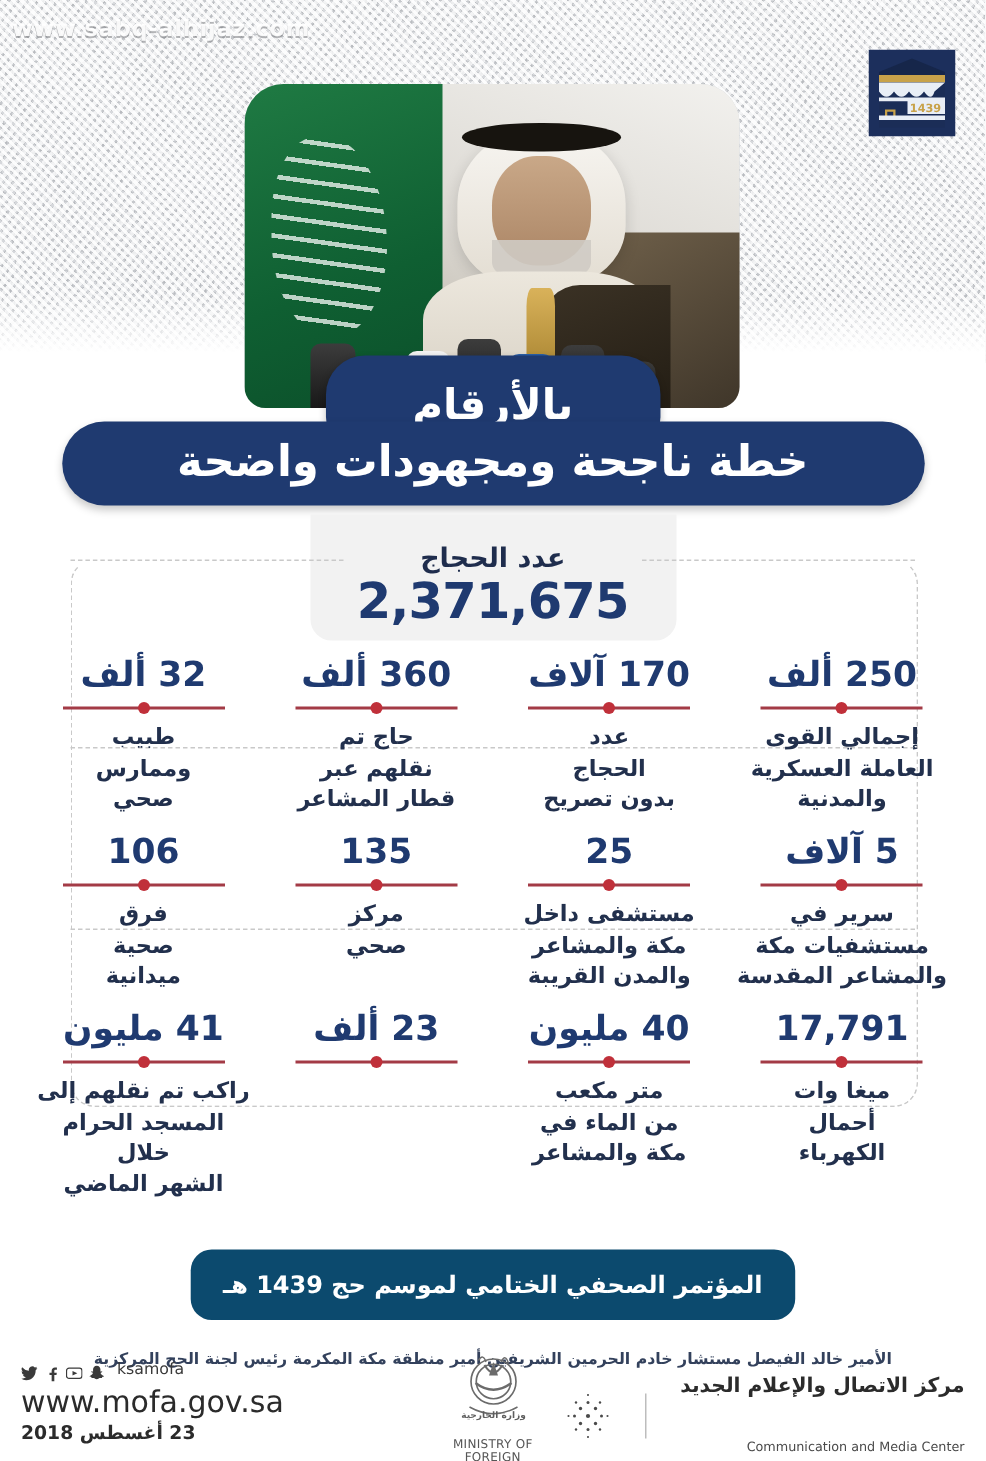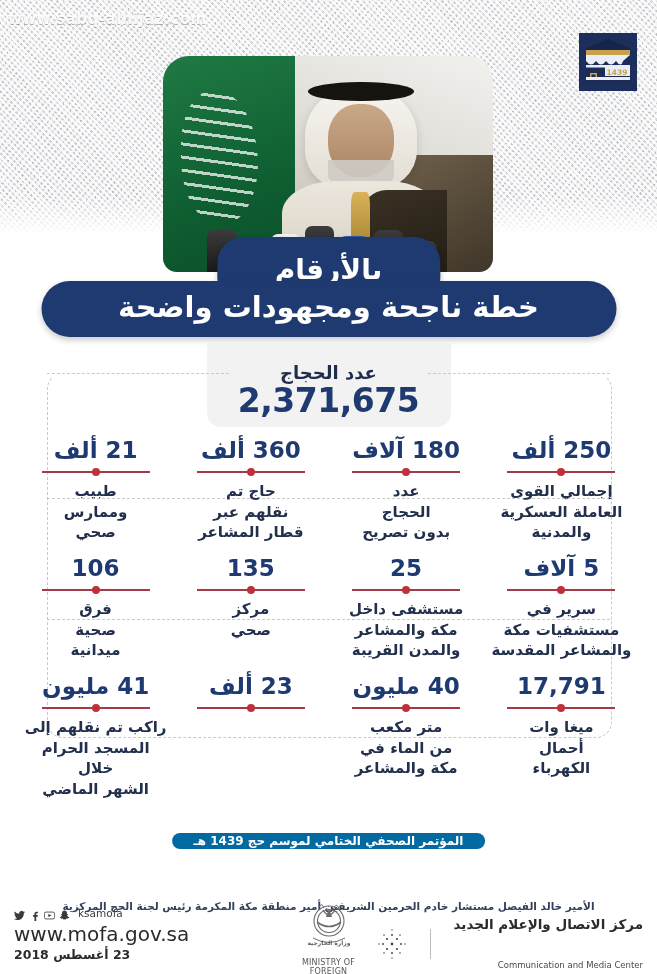--- a/index.html
+++ b/index.html
@@ -139,22 +139,22 @@
     margin-left:-4px;border-radius:50%;background:#c0303a;
   }
   .cell .desc{
     font-size:15px;color:#22304d;line-height:1.38;font-weight:600;
     padding-top:4px;
   }
 
   
   .red-pill{
     position:absolute;left:50%;transform:translateX(-50%);top:833px;
-    background:#0369a1;color:#fff;border-radius:14px;
-    padding:1px 22px;font-size:12px;font-weight:bold;white-space:nowrap;
+    background:#0c4a6e;color:#fff;border-radius:14px;
+    padding:14px 22px;font-size:16px;font-weight:bold;white-space:nowrap;
   }
   .sub-note{
     position:absolute;left:0;right:0;top:900px;text-align:center;
     font-size:10.5px;color:#33415c;font-weight:600;
   }
 
   
   .footer-left{
     position:absolute;left:14px;top:907px;direction:ltr;text-align:left;
     font-size:12.5px;color:#3a3a3a;line-height:1.3;
@@ -236,31 +236,31 @@
   <div class="dash-h" style="left:47px;top:498px;width:563px;"></div>
   <div class="dash-h" style="left:47px;top:619px;width:563px;"></div>
 
   <div class="grid" id="grid">
       <div class="cell">
         <div class="num">250 ألف</div>
         <div class="rule"></div>
         <div class="desc">إجمالي القوى<br>العاملة العسكرية<br>والمدنية</div>
       </div>
       <div class="cell">
-        <div class="num">180 آلاف</div>
+        <div class="num">170 آلاف</div>
         <div class="rule"></div>
         <div class="desc">عدد<br>الحجاج<br>بدون تصريح</div>
       </div>
       <div class="cell">
         <div class="num">360 ألف</div>
         <div class="rule"></div>
         <div class="desc">حاج تم<br>نقلهم عبر<br>قطار المشاعر</div>
       </div>
       <div class="cell">
-        <div class="num">21 ألف</div>
+        <div class="num">32 ألف</div>
         <div class="rule"></div>
         <div class="desc">طبيب<br>وممارس<br>صحي</div>
       </div>
       <div class="cell">
         <div class="num">5 آلاف</div>
         <div class="rule"></div>
         <div class="desc">سرير في<br>مستشفيات مكة<br>والمشاعر المقدسة</div>
       </div>
       <div class="cell">
         <div class="num">25</div>

